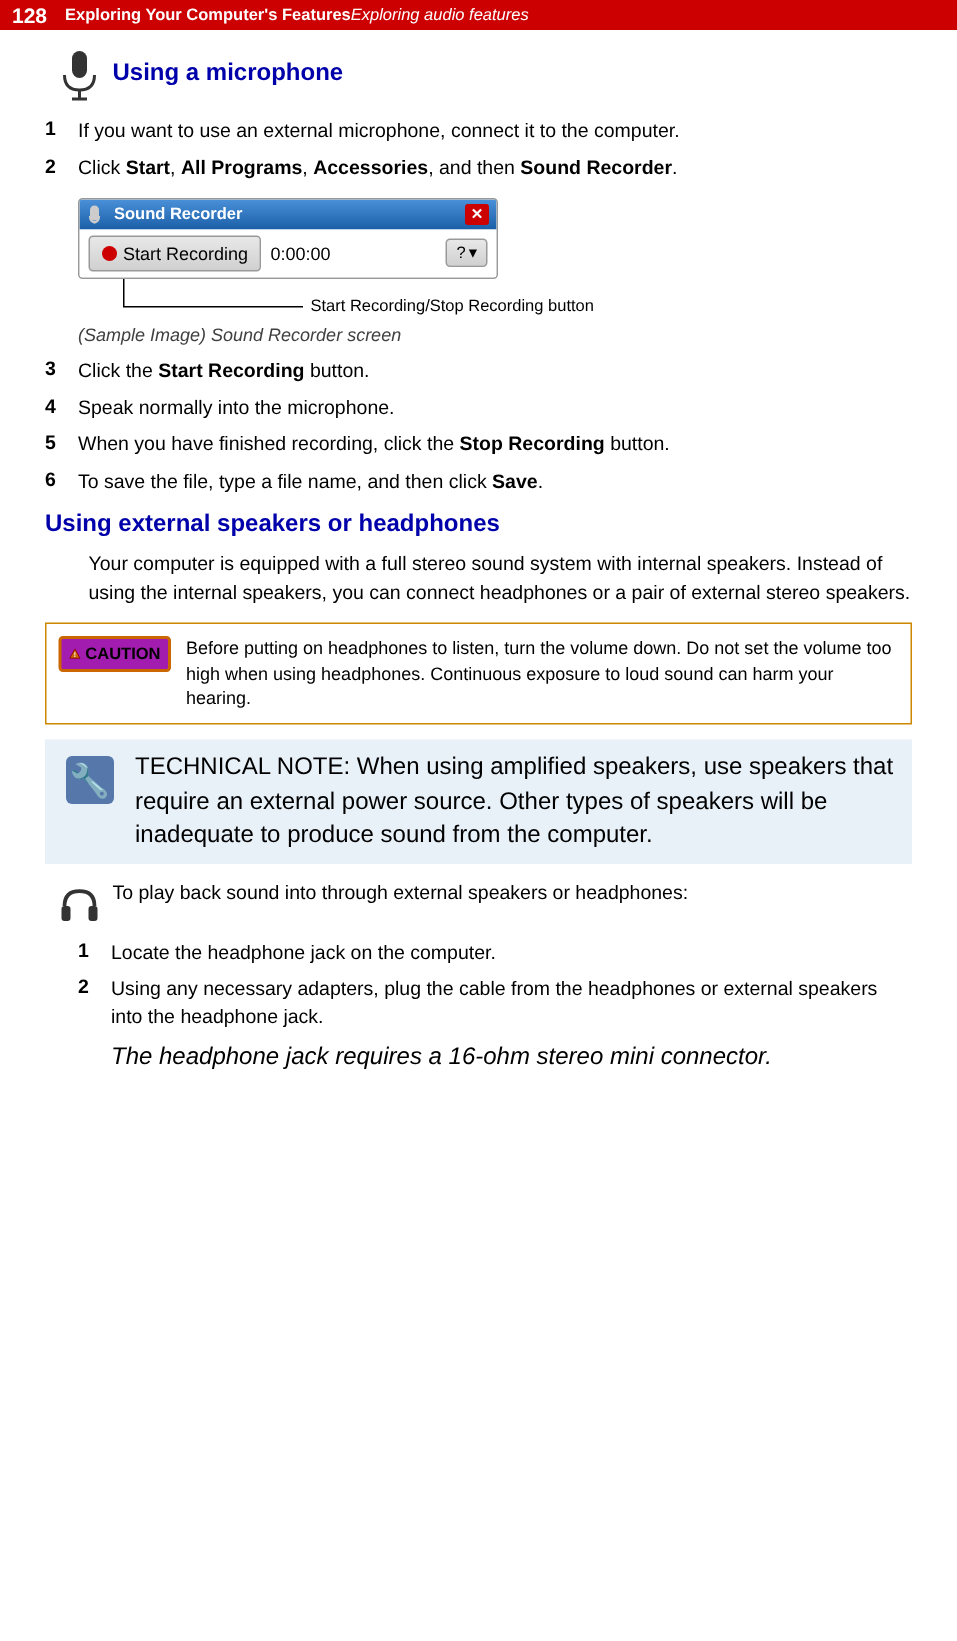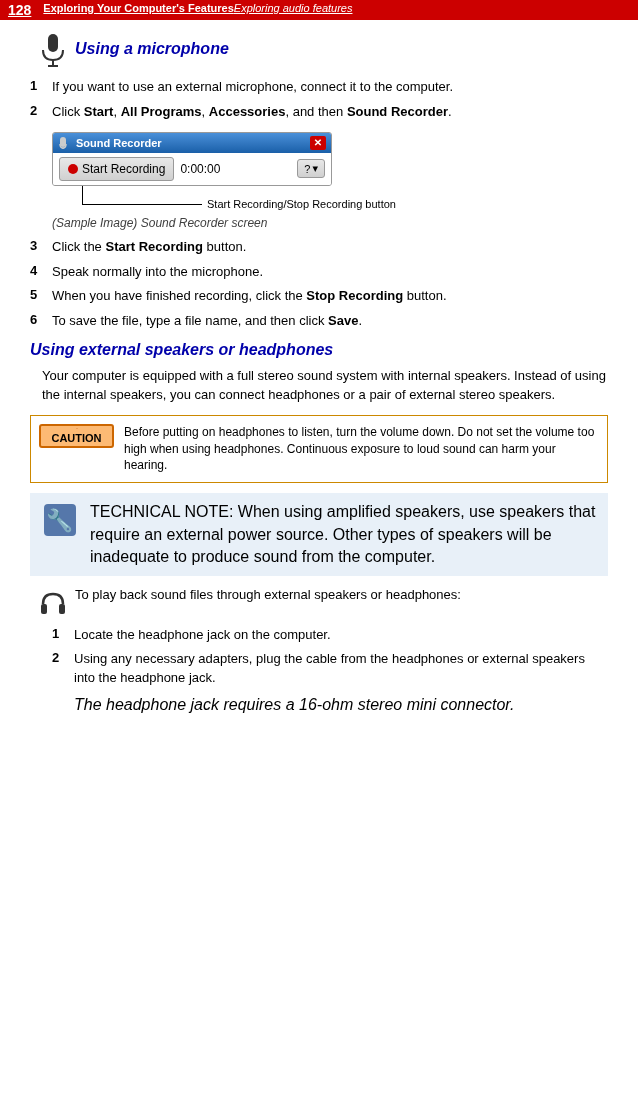--- a/index.html
+++ b/index.html
@@ -11,23 +11,22 @@
       background: #fff;
       color: #000;
     }
 
     
     .page-header {
       background: #c00;
       color: #fff;
       padding: 2px 8px 2px 8px;
       display: flex;
-      align-items: flex-start;
+      align-items: center;
       gap: 0;
-      text-decoration: underline;
     }
     .page-number {
       font-weight: bold;
       font-size: 14px;
       color: #fff;
       margin-right: 12px;
     }
     .header-title {
       font-size: 11px;
       font-weight: bold;
@@ -49,21 +48,20 @@
       padding: 10px 30px 10px 30px;
     }
 
     
     .section-heading {
       font-size: 16px;
       font-weight: bold;
       color: #00a;
       margin: 10px 0 8px 0;
       font-family: Arial, sans-serif;
-      font-style: italic;
     }
 
     
     .step-row {
       display: flex;
       align-items: flex-start;
       margin-bottom: 6px;
     }
     .step-num {
       font-weight: bold;
@@ -203,48 +201,47 @@
       color: #404040;
       font-size: 12px;
       margin: 2px 0 8px 22px;
     }
 
     
     .para-text {
       font-size: 13px;
       line-height: 1.45;
       margin-bottom: 8px;
-      margin-left: 12px;
+      margin-left: 29px;
     }
 
     
     .caution-box {
       display: flex;
       align-items: flex-start;
       border: 1px solid #c80;
       background: #fff;
       margin: 10px 0;
       padding: 8px;
       gap: 10px;
     }
     .caution-badge {
-      background: #fdba74;
+      background: #a21caf;
       border: 2px solid #c60;
       border-radius: 3px;
       padding: 2px 5px;
       font-size: 11px;
       font-weight: bold;
       color: #000;
       white-space: nowrap;
       display: flex;
       align-items: center;
       gap: 3px;
       min-width: 75px;
       height: 24px;
-      flex-direction: column;
     }
     .caution-text {
       font-size: 12px;
       line-height: 1.4;
       color: #000;
     }
 
     
     .technote-box {
       display: flex;
@@ -401,21 +398,21 @@
     </div>
 
     <div style="display:flex; align-items:flex-start; margin-bottom:6px;">
       <div class="side-icon">
         <svg width="28" height="32" viewBox="0 0 28 32">
           <path d="M4 16 Q4 6 14 6 Q24 6 24 16" stroke="#333" stroke-width="2.5" fill="none"></path>
           <rect x="2" y="16" width="6" height="10" rx="2" fill="#333"></rect>
           <rect x="20" y="16" width="6" height="10" rx="2" fill="#333"></rect>
         </svg>
       </div>
-      <span class="step-text">To play back sound files through external speakers or headphones:</span>
+      <span class="step-text">To play back sound into through external speakers or headphones:</span>
     </div>
 
     <div class="sub-step-row">
       <span class="step-num">1</span>
       <span class="step-text">Locate the headphone jack on the computer.</span>
     </div>
 
     <div class="sub-step-row">
       <span class="step-num">2</span>
       <span class="step-text">Using any necessary adapters, plug the cable from the headphones or external speakers into the headphone jack.</span>

